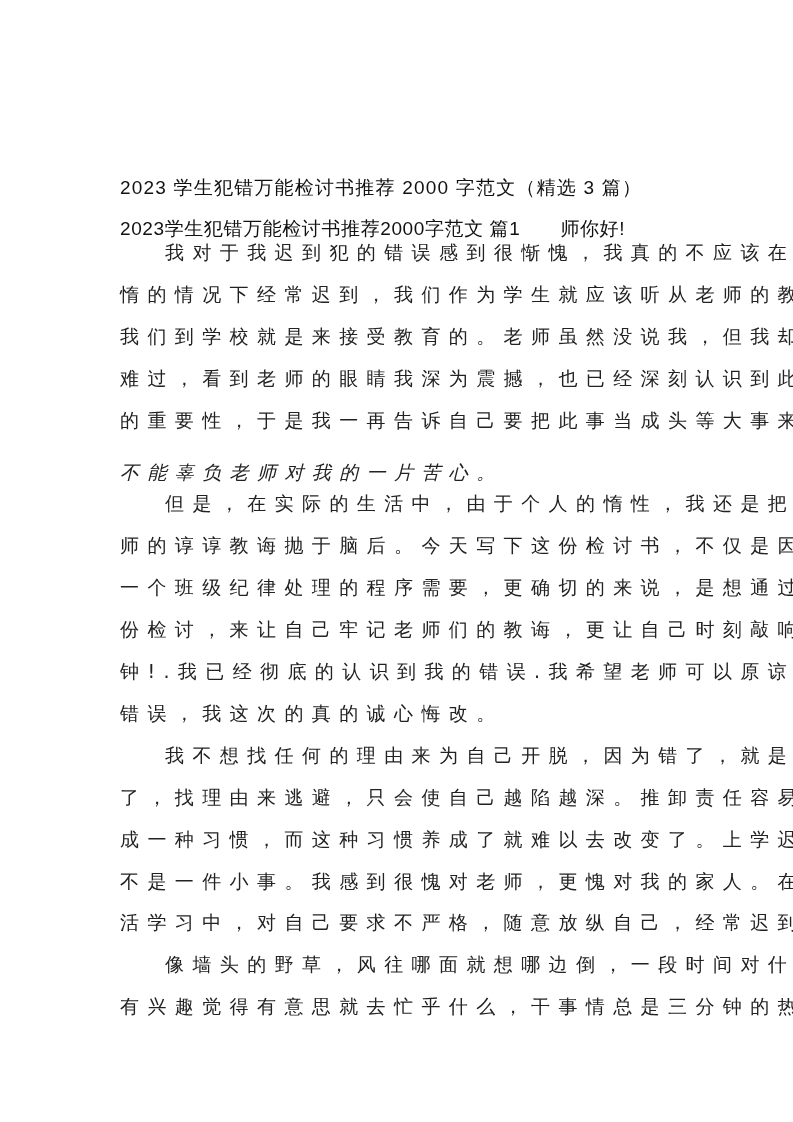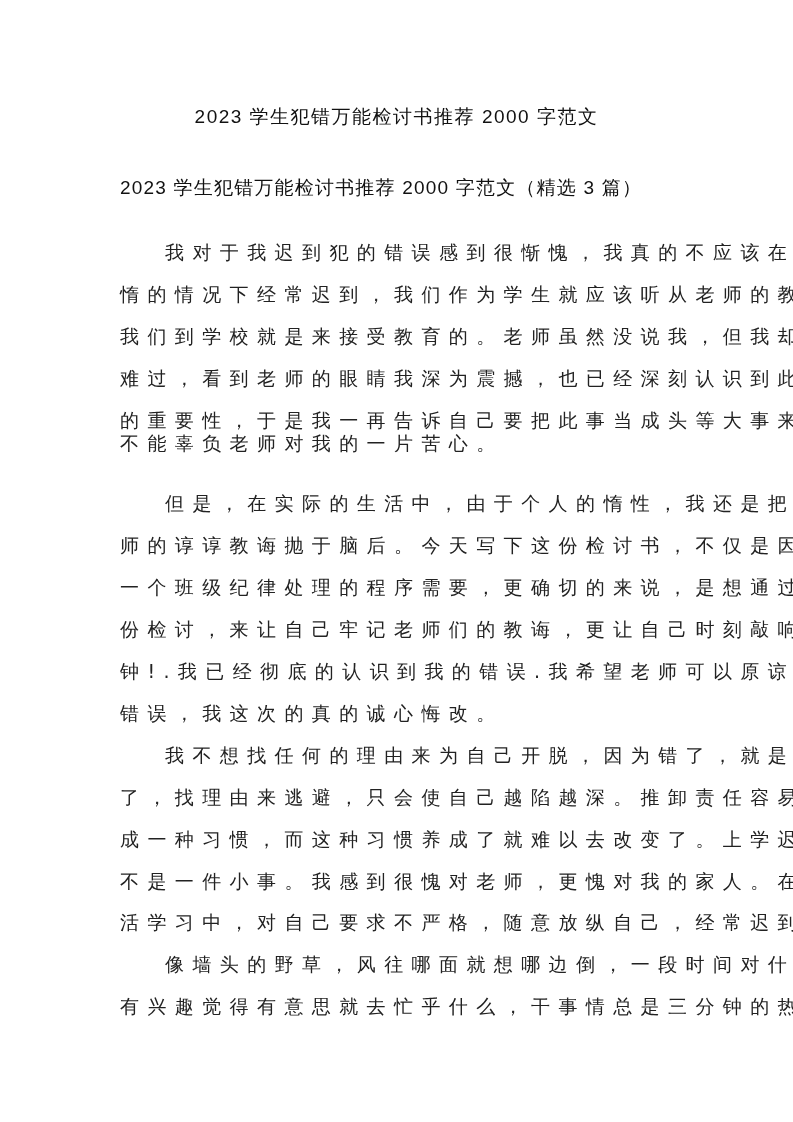--- a/index.html
+++ b/index.html
@@ -26,29 +26,31 @@
       position: absolute; left: 120px; width: 560px;
       font-size: 19px; letter-spacing: 8.4px; white-space: nowrap; color: #222;
       font-family: "DejaVu Sans", sans-serif;
     }
     .indent { padding-left: 45px; }
   </style>
 </head>
 <body>
 
 <div class="page">
-  <div class="title">2023 学生犯错万能检讨书推荐 2000 字范文</div>
   <div class="heading h1">2023 学生犯错万能检讨书推荐 2000 字范文（精选 3 篇）</div>
+  <div class="heading h2">
+    <span>2023学生犯错万能检讨书推荐2000字范文  篇1</span><span class="gap"></span><span>师你好!</span>
+  </div>
   <div id="body-lines">
       <div class="body-line indent" style="top: 240px;">我对于我迟到犯的错误感到很惭愧，我真的不应该在懒</div>
       <div class="body-line" style="top: 281.9px;">惰的情况下经常迟到，我们作为学生就应该听从老师的教导，</div>
       <div class="body-line" style="top: 323.8px;">我们到学校就是来接受教育的。老师虽然没说我，但我却很</div>
       <div class="body-line" style="top: 365.7px;">难过，看到老师的眼睛我深为震撼，也已经深刻认识到此事</div>
       <div class="body-line" style="top: 407.6px;">的重要性，于是我一再告诉自己要把此事当成头等大事来抓，</div>
-      <div class="body-line" style="top: 431px;">不能辜负老师对我的一片苦心。</div>
+      <div class="body-line" style="top: 460px; font-style: italic;">不能辜负老师对我的一片苦心。</div>
       <div class="body-line indent" style="top: 491.4px;">但是，在实际的生活中，由于个人的惰性，我还是把老</div>
       <div class="body-line" style="top: 533.3px;">师的谆谆教诲抛于脑后。今天写下这份检讨书，不仅是因为</div>
       <div class="body-line" style="top: 575.2px;">一个班级纪律处理的程序需要，更确切的来说，是想通过这</div>
       <div class="body-line" style="top: 617.1px;">份检讨，来让自己牢记老师们的教诲，更让自己时刻敲响警</div>
       <div class="body-line" style="top: 659px;">钟!.我已经彻底的认识到我的错误.我希望老师可以原谅我的</div>
       <div class="body-line" style="top: 700.9px;">错误，我这次的真的诚心悔改。</div>
       <div class="body-line indent" style="top: 742.8px;">我不想找任何的理由来为自己开脱，因为错了，就是错</div>
       <div class="body-line" style="top: 784.7px;">了，找理由来逃避，只会使自己越陷越深。推卸责任容易变</div>
       <div class="body-line" style="top: 826.6px;">成一种习惯，而这种习惯养成了就难以去改变了。上学迟到，</div>
       <div class="body-line" style="top: 868.5px;">不是一件小事。我感到很愧对老师，更愧对我的家人。在生</div>

